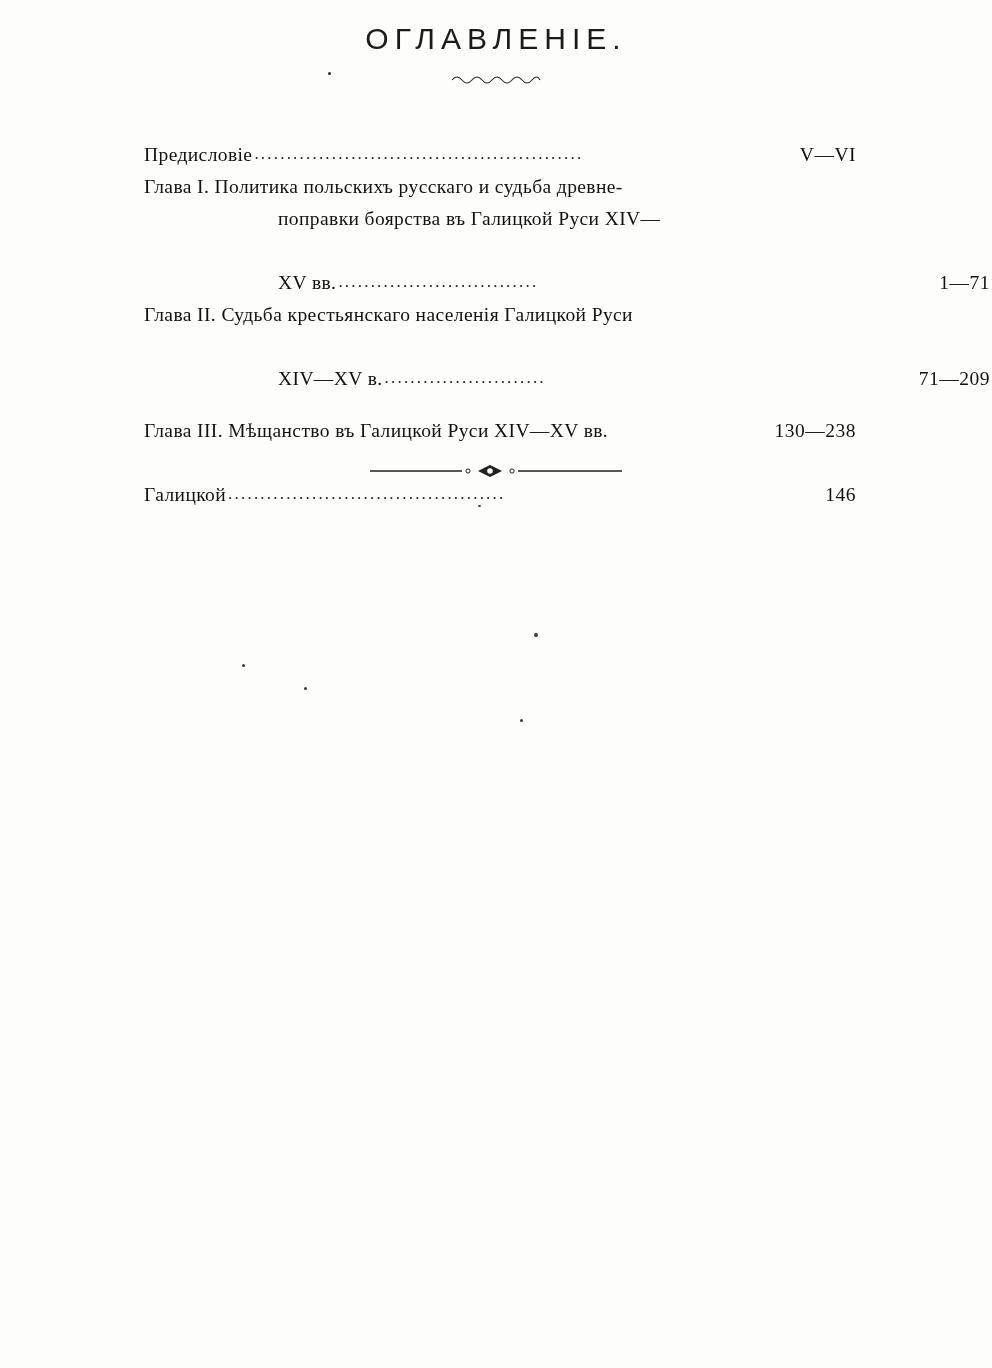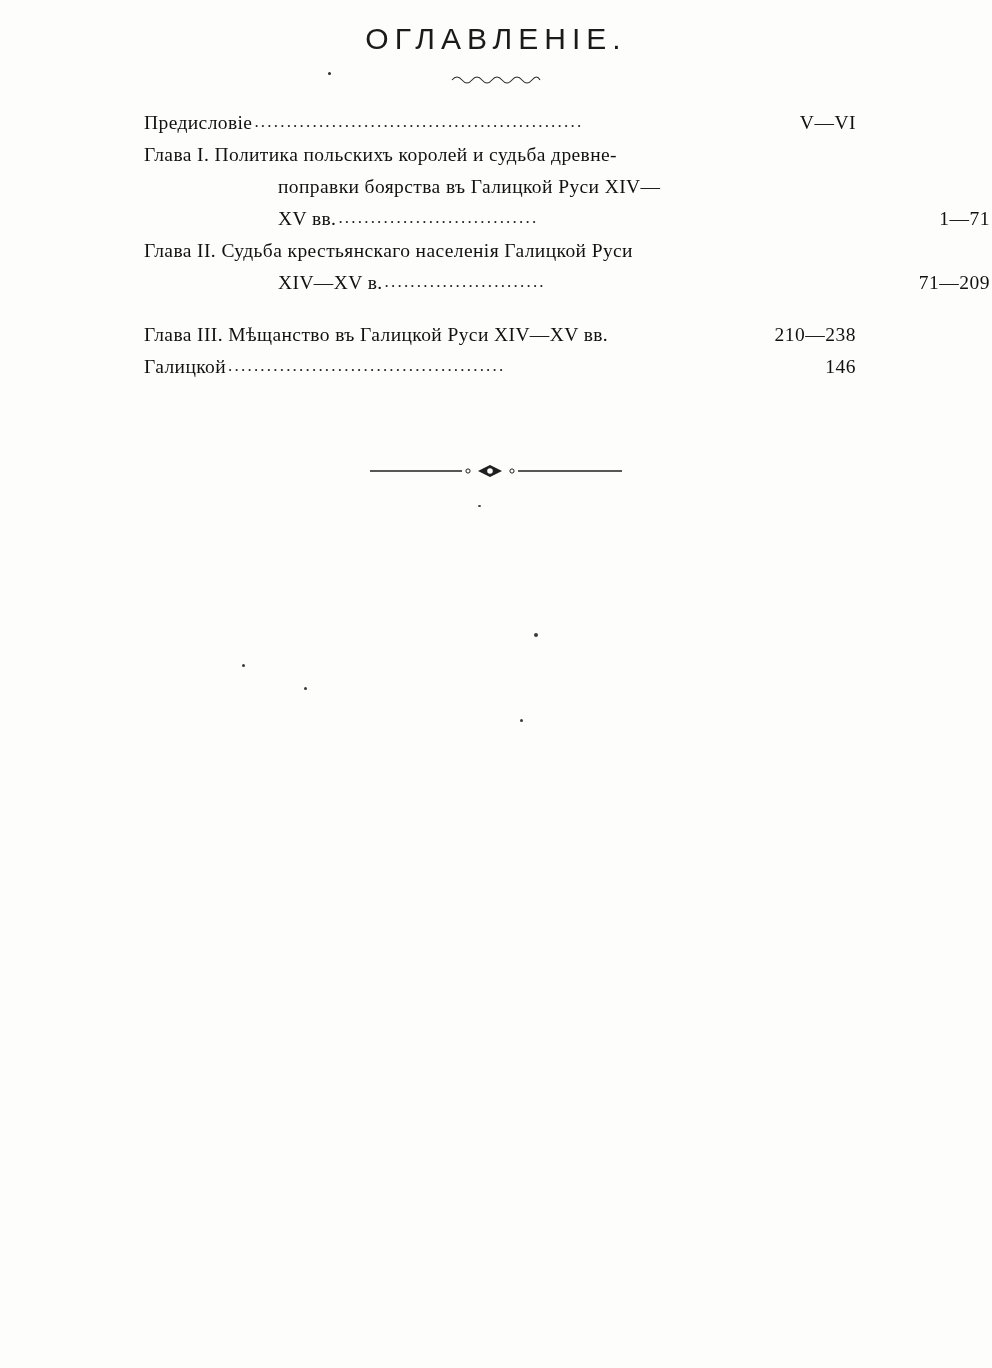--- a/index.html
+++ b/index.html
@@ -101,21 +101,21 @@
   }
 
   
   .chap {
     font-variant: normal;
   }
 
   .tight { letter-spacing: 0.2px; margin-top: 20px; }
 
   
-  .pages.w-narrow { min-width: 92px; }
+  .pages.w-narrow { min-width: 92px; margin-top: 32px; }
 
   
   .ornament {
     position: absolute;
     top: 462px;
     left: 0;
     width: 992px;
     text-align: center;
   }
 
@@ -139,21 +139,21 @@
 
   <div class="toc">
 
     <div class="toc-row">
       <span class="lead-in">Предисловiе</span>
       <span class="dots">...................................................</span>
       <span class="pages w-narrow">V—VI</span>
     </div>
 
     <div class="toc-row">
-      <span class="lead-in chap">Глава I.  Политика польскихъ королей и судьба древне-</span>
+      <span class="lead-in chap">Глава I.  Политика польскихъ русскаго и судьба древне-</span>
     </div>
     <div class="toc-row cont">
       <span class="lead-in">поправки боярства въ Галицкой Руси XIV—</span>
     </div>
     <div class="toc-row cont">
       <span class="lead-in">XV вв.</span>
       <span class="dots">...............................</span>
       <span class="pages w-narrow">1—71</span>
     </div>
 
@@ -162,21 +162,21 @@
     </div>
     <div class="toc-row cont">
       <span class="lead-in">XIV—XV в.</span>
       <span class="dots">.........................</span>
       <span class="pages w-narrow">71—209</span>
     </div>
 
     <div class="toc-row">
       <span class="lead-in chap tight">Глава III. Мѣщанство въ Галицкой Руси XIV—XV вв.</span>
       <span class="dots"></span>
-      <span class="pages">210—238</span>
+      <span class="pages">130—238</span>
     </div>
 
 
     <div class="toc-row">
       <span class="lead-in">Галицкой</span>
       <span class="dots">...........................................</span>
       <span class="pages w-narrow">146</span>
     </div>
 
   </div>

